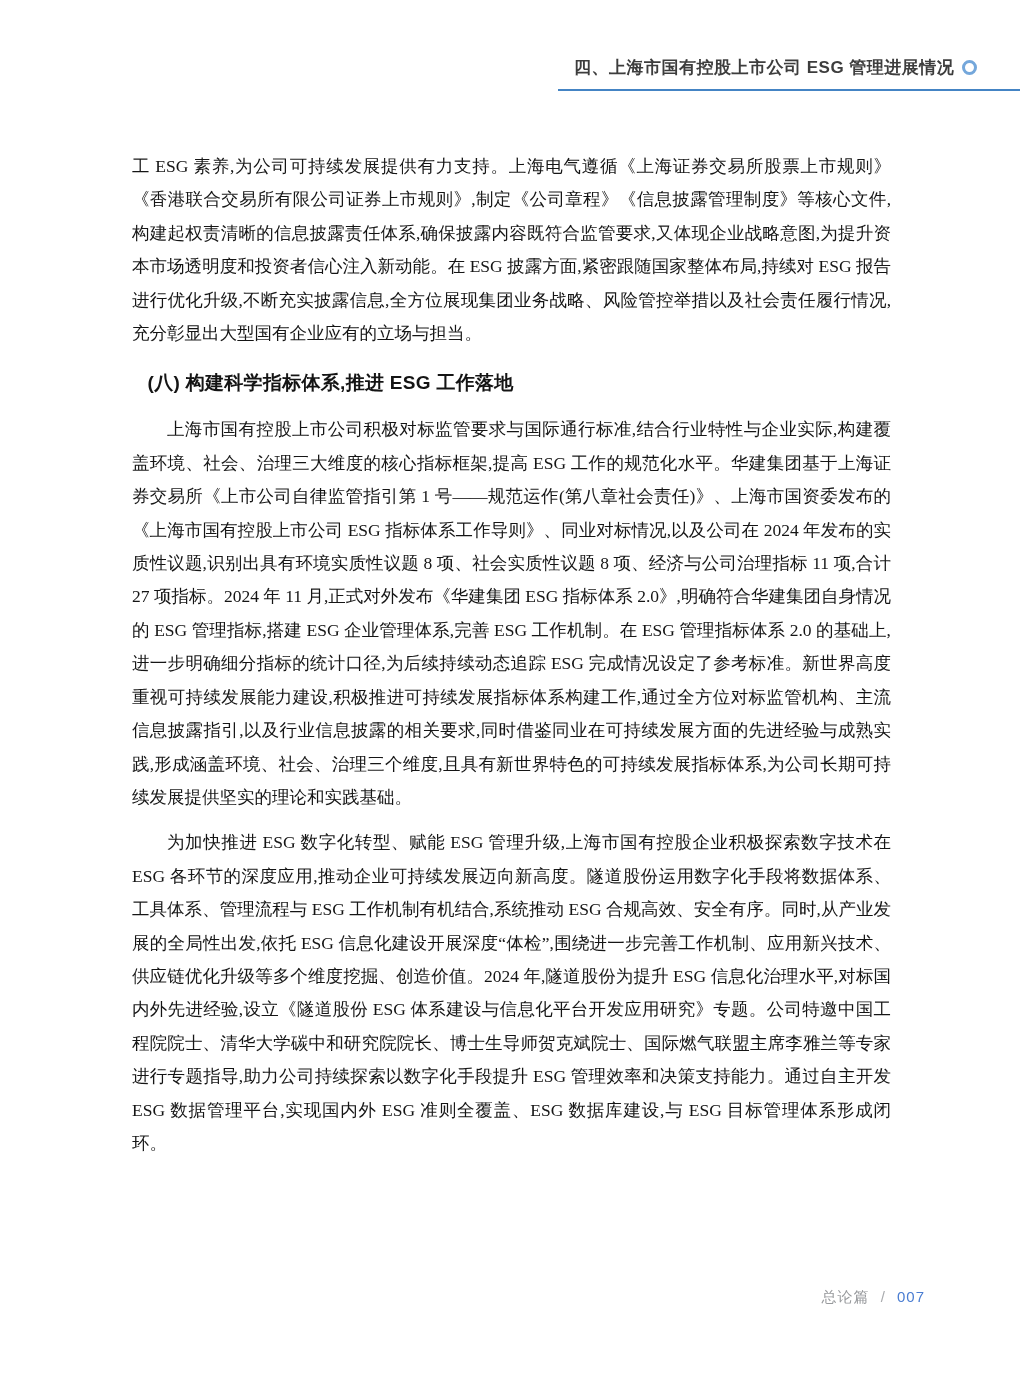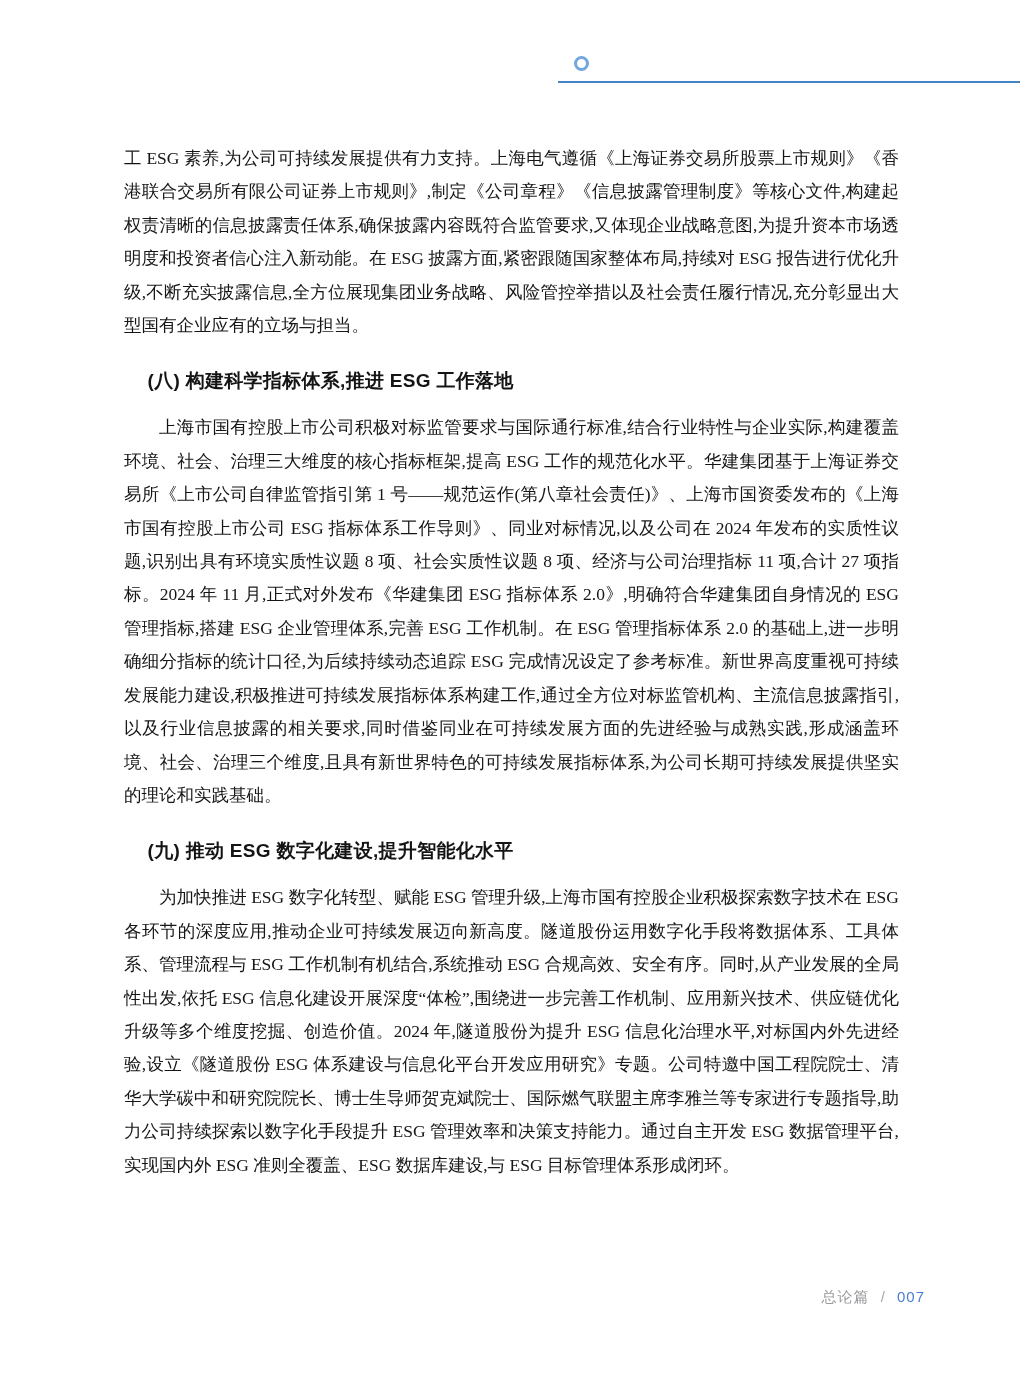--- a/index.html
+++ b/index.html
@@ -31,29 +31,29 @@
     flex:0 0 auto;
   }
   
   .body-content {
     position:absolute;
     left:120px; top:138px; width:783px;
     font-size:17.5px; line-height:33.4px;
     color:#151515;
     text-align:justify;
   }
-  .para { margin:4px; }
+  .para { margin:12px; }
   .para.indent { text-indent:2em; }
   .para b { font-weight:400; }
   .heading {
     font-family:"Liberation Sans","DejaVu Sans",sans-serif;
     font-size:19px; font-weight:600;
     color:#141414;
     line-height:28px;
-    margin:25px 0 16px 0;
+    margin:19px 0 16px 0;
     text-indent:1.45em;
     letter-spacing:0.3px;
     text-align:left;
   }
   
   .footer {
     position:absolute;
     right:95px; bottom:68px;
     font-family:"Liberation Sans","DejaVu Sans",sans-serif;
     font-size:15px;
@@ -62,28 +62,28 @@
   }
   .footer .sep { margin:0 6px; color:#a9abae; }
   .footer .page-num { color:#4a7dd2; letter-spacing:1px; }
 </style>
 </head>
 <body>
 
 <div class="page">
 
   <div class="running-header">
+    <span>四、上海市国有控股上市公司 ESG 管理进展情况</span>
     <span class="ring-icon"></span>
   </div>
 
   <div class="body-content">
       <p class="para"><span>工 ESG 素养,为公司可持续发展提供有力支持。上海电气遵循《上海证券交易所股票上市规则》《香港联合交易所有限公司证券上市规则》,制定《公司章程》《信息披露管理制度》等核心文件,构建起权责清晰的信息披露责任体系,确保披露内容既符合监管要求,又体现企业战略意图,为提升资本市场透明度和投资者信心注入新动能。在 ESG 披露方面,紧密跟随国家整体布局,持续对 ESG 报告进行优化升级,不断充实披露信息,全方位展现集团业务战略、风险管控举措以及社会责任履行情况,充分彰显出大型国有企业应有的立场与担当。</span></p>
       <h2 class="heading">(八) 构建科学指标体系,推进 ESG 工作落地</h2>
       <p class="para indent"><span>上海市国有控股上市公司积极对标监管要求与国际通行标准,结合行业特性与企业实际,构建覆盖环境、社会、治理三大维度的核心指标框架,提高 ESG 工作的规范化水平。</span><b>华建集团</b><span>基于上海证券交易所《上市公司自律监管指引第 1 号——规范运作(第八章社会责任)》、上海市国资委发布的《上海市国有控股上市公司 ESG 指标体系工作导则》、同业对标情况,以及公司在 2024 年发布的实质性议题,识别出具有环境实质性议题 8 项、社会实质性议题 8 项、经济与公司治理指标 11 项,合计 27 项指标。2024 年 11 月,正式对外发布《华建集团 ESG 指标体系 2.0》,明确符合华建集团自身情况的 ESG 管理指标,搭建 ESG 企业管理体系,完善 ESG 工作机制。在 ESG 管理指标体系 2.0 的基础上,进一步明确细分指标的统计口径,为后续持续动态追踪 ESG 完成情况设定了参考标准。</span><b>新世界</b><span>高度重视可持续发展能力建设,积极推进可持续发展指标体系构建工作,通过全方位对标监管机构、主流信息披露指引,以及行业信息披露的相关要求,同时借鉴同业在可持续发展方面的先进经验与成熟实践,形成涵盖环境、社会、治理三个维度,且具有新世界特色的可持续发展指标体系,为公司长期可持续发展提供坚实的理论和实践基础。</span></p>
-      <h2 class="heading">(九) 推动 ESG 数字化建设,提升智能化水平</h2>
       <p class="para indent"><span>为加快推进 ESG 数字化转型、赋能 ESG 管理升级,上海市国有控股企业积极探索数字技术在 ESG 各环节的深度应用,推动企业可持续发展迈向新高度。</span><b>隧道股份</b><span>运用数字化手段将数据体系、工具体系、管理流程与 ESG 工作机制有机结合,系统推动 ESG 合规高效、安全有序。同时,从产业发展的全局性出发,依托 ESG 信息化建设开展深度“体检”,围绕进一步完善工作机制、应用新兴技术、供应链优化升级等多个维度挖掘、创造价值。2024 年,隧道股份为提升 ESG 信息化治理水平,对标国内外先进经验,设立《隧道股份 ESG 体系建设与信息化平台开发应用研究》专题。公司特邀中国工程院院士、清华大学碳中和研究院院长、博士生导师贺克斌院士、国际燃气联盟主席李雅兰等专家进行专题指导,助力公司持续探索以数字化手段提升 ESG 管理效率和决策支持能力。通过自主开发 ESG 数据管理平台,实现国内外 ESG 准则全覆盖、ESG 数据库建设,与 ESG 目标管理体系形成闭环。</span></p>
     </div>
 
   <div class="footer">
     <span>总论篇</span>
     <span class="sep">/</span>
     <span class="page-num">007</span>
   </div>
 
 </div>

